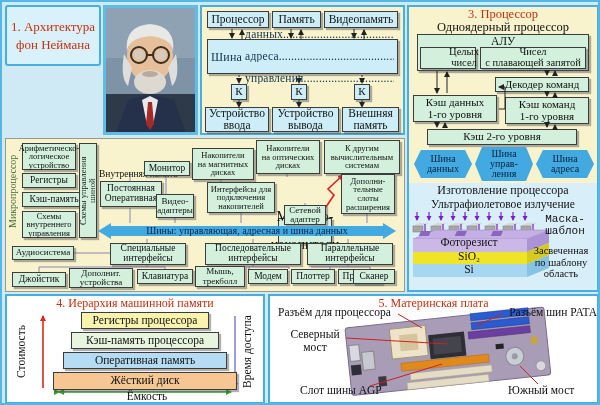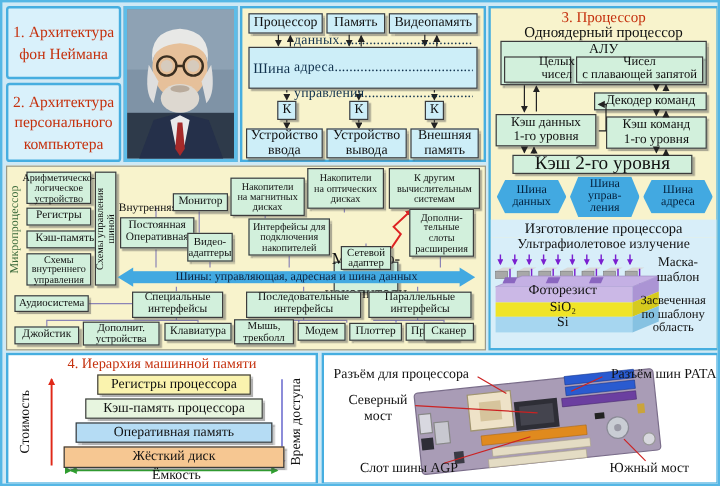--- a/index.html
+++ b/index.html
@@ -37,23 +37,20 @@
 </style>
 </head>
 <body>
 
 <div id="stage">
 
   <div class="panel label-panel" style="left:3px;top:3px;width:96px;height:61px;">
     <span>1. Архитектура фон Неймана</span>
   </div>
 
-  <div class="panel label-panel" style="left:3px;top:67px;width:96px;height:66px;">
-    <span>2. Архитектура персонального компьютера</span>
-  </div>
 
   <div class="panel" style="left:101px;top:3px;width:95px;height:130px;border:3px solid #5ebde8;background:#7f93a6;">
     <svg width="89" height="124" viewBox="0 0 89 124" style="left:0;top:0;">
       <rect x="0" y="0" width="89" height="124" fill="#7f93a6"></rect>
       <rect x="0" y="0" width="89" height="50" fill="#8ea2b4"></rect>
       <rect x="0" y="86" width="89" height="38" fill="#2e3a4a"></rect>
       <path d="M10,124 L22,92 L44,86 L68,92 L80,124 Z" fill="#25304a"></path>
       <path d="M36,92 L44,88 L52,92 L48,112 L44,120 L40,112 Z" fill="#e9e9ea"></path>
       <path d="M42,94 L46,94 L48,116 L44,122 L40,116 Z" fill="#a52a2a"></path>
       <ellipse cx="44" cy="48" rx="23" ry="27" fill="#e6c09a"></ellipse>
@@ -128,21 +125,21 @@
     <div class="box gbox" style="left:11px;top:40px;width:56px;height:22px;font-size:10.5px;padding-left:33px;"><span>Целых
 чисел</span></div>
     <div class="box gbox" style="left:71px;top:40px;width:106px;height:22px;font-size:10.5px;"><span>Чисел
 с плавающей запятой</span></div>
 
     <div class="box gbox" style="left:86px;top:70px;width:94px;height:15px;font-size:11px;"><span>Декодер команд</span></div>
     <div class="box gbox" style="left:4px;top:88px;width:84px;height:27px;font-size:11px;"><span>Кэш данных
 1-го уровня</span></div>
     <div class="box gbox" style="left:96px;top:90px;width:84px;height:27px;font-size:11px;"><span>Кэш команд
 1-го уровня</span></div>
-    <div class="box gbox" style="left:18px;top:122px;width:150px;height:16px;font-size:16px;"><span>Кэш 2-го уровня</span></div>
+    <div class="box gbox" style="left:18px;top:122px;width:150px;height:16px;font-size:11px;"><span>Кэш 2-го уровня</span></div>
 
     <svg width="188" height="145" viewBox="0 0 188 145" style="left:0;top:0;">
       <defs>
         <marker id="mb2" markerWidth="7" markerHeight="7" refX="5" refY="3" orient="auto" markerUnits="userSpaceOnUse">
           <path d="M0,0 L6,3 L0,6 Z" fill="#222"></path>
         </marker>
       </defs>
       <line x1="28" y1="64" x2="28" y2="86" stroke="#222" marker-end="url(#mb2)"></line>
       <line x1="38" y1="86" x2="38" y2="65" stroke="#222" marker-end="url(#mb2)"></line>
       <line x1="138" y1="64" x2="138" y2="68" stroke="#222" marker-end="url(#mb2)"></line>
@@ -235,21 +232,21 @@
       <rect x="48" y="21" width="10" height="5" fill="#8a66c0" transform="skewX(-24)" transform-origin="48 21"></rect>
       <rect x="84" y="21" width="10" height="5" fill="#8a66c0" transform="skewX(-24)" transform-origin="84 21"></rect>
       <rect x="4" y="29" width="114" height="13" fill="#cbb8e6"></rect>
       <polygon points="118,42 140,33 140,20 118,29" fill="#ab94d4"></polygon>
       <rect x="4" y="42" width="114" height="12" fill="#f0e428"></rect>
       <polygon points="118,54 140,45 140,33 118,42" fill="#d6ca1e"></polygon>
       <rect x="4" y="54" width="114" height="13" fill="#a6d6f0"></rect>
       <polygon points="118,67 140,58 140,45 118,54" fill="#86c2e2"></polygon>
     </svg>
 
-    <div class="lbl" style="left:126px;top:207px;width:60px;font-size:11px;line-height:1.05;text-align:center;">Маска-
+    <div class="lbl" style="left:126px;top:207px;width:60px;font-size:11px;line-height:1.05;text-align:center;font-family:Liberation Mono, monospace;">Маска-
 шаблон</div>
     <div class="lbl" style="left:10px;top:229px;width:100px;text-align:center;font-size:11.5px;">Фоторезист</div>
     <div class="lbl" style="left:10px;top:243px;width:100px;text-align:center;font-size:11.5px;">SiO₂</div>
     <div class="lbl" style="left:10px;top:256px;width:100px;text-align:center;font-size:11.5px;">Si</div>
     <div class="lbl" style="left:118px;top:238px;width:68px;font-size:10.5px;line-height:1.1;text-align:center;">Засвеченная
 по шаблону
 область</div>
   </div>
 
   <div class="panel yellow" style="left:3px;top:136px;width:400px;height:154px;border:1px solid #9a9a8a;">
@@ -382,20 +379,21 @@
 
     <div class="box" style="left:74px;top:16px;width:128px;height:17px;background:#faf3ae;font-size:11.5px;"><span>Регистры процессора</span></div>
     <div class="box" style="left:64px;top:36px;width:148px;height:17px;background:#e7f5df;font-size:11.5px;"><span>Кэш-память процессора</span></div>
     <div class="box" style="left:56px;top:56px;width:164px;height:17px;background:#b5dcf4;font-size:11.5px;"><span>Оперативная память</span></div>
     <div class="box" style="left:46px;top:76px;width:184px;height:18px;background:#f6c792;font-size:11.5px;"><span>Жёсткий диск</span></div>
 
     <div class="lbl" style="left:60px;top:94px;width:160px;text-align:center;font-size:11.5px;">Ёмкость</div>
   </div>
 
   <div class="panel white blue-border" style="left:266px;top:292px;width:331px;height:110px;">
+    <div class="red-title" style="top:0px;font-size:12px;">5. Материнская плата</div>
 
     <svg width="230" height="86" viewBox="0 0 230 86" style="left:66px;top:13px;">
       <g transform="rotate(-6 115 43)">
         <rect x="12" y="8" width="200" height="68" rx="3" fill="#a99cb6" stroke="#7a6d8a"></rect>
         <rect x="14" y="26" width="10" height="16" fill="#d8d8e0" stroke="#888"></rect>
         <rect x="14" y="46" width="10" height="10" fill="#2e2e36"></rect>
         <rect x="26" y="34" width="12" height="18" fill="#c8c8d0" stroke="#888"></rect>
         <rect x="56" y="14" width="36" height="30" fill="#eee2c8" stroke="#a09470"></rect>
         <rect x="65" y="21" width="18" height="16" fill="#d6c49c"></rect>
         <rect x="94" y="24" width="36" height="24" fill="#2e2e36"></rect>

